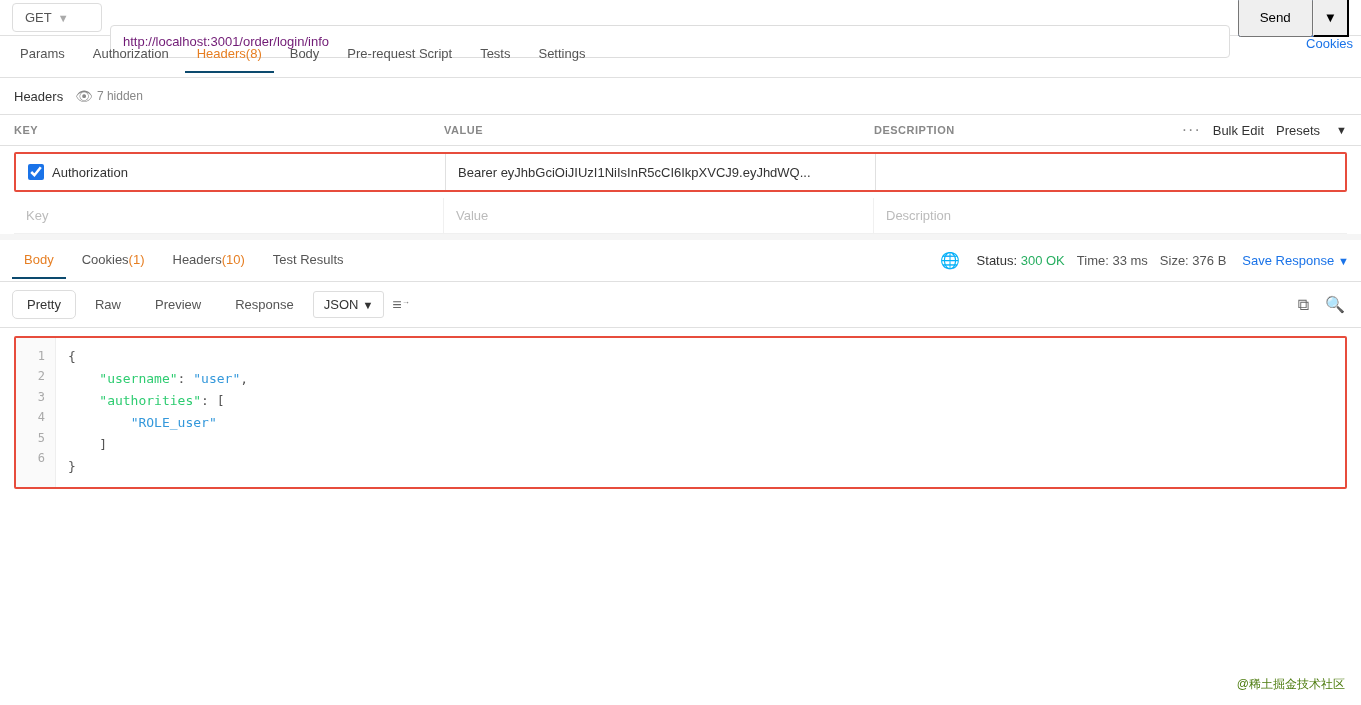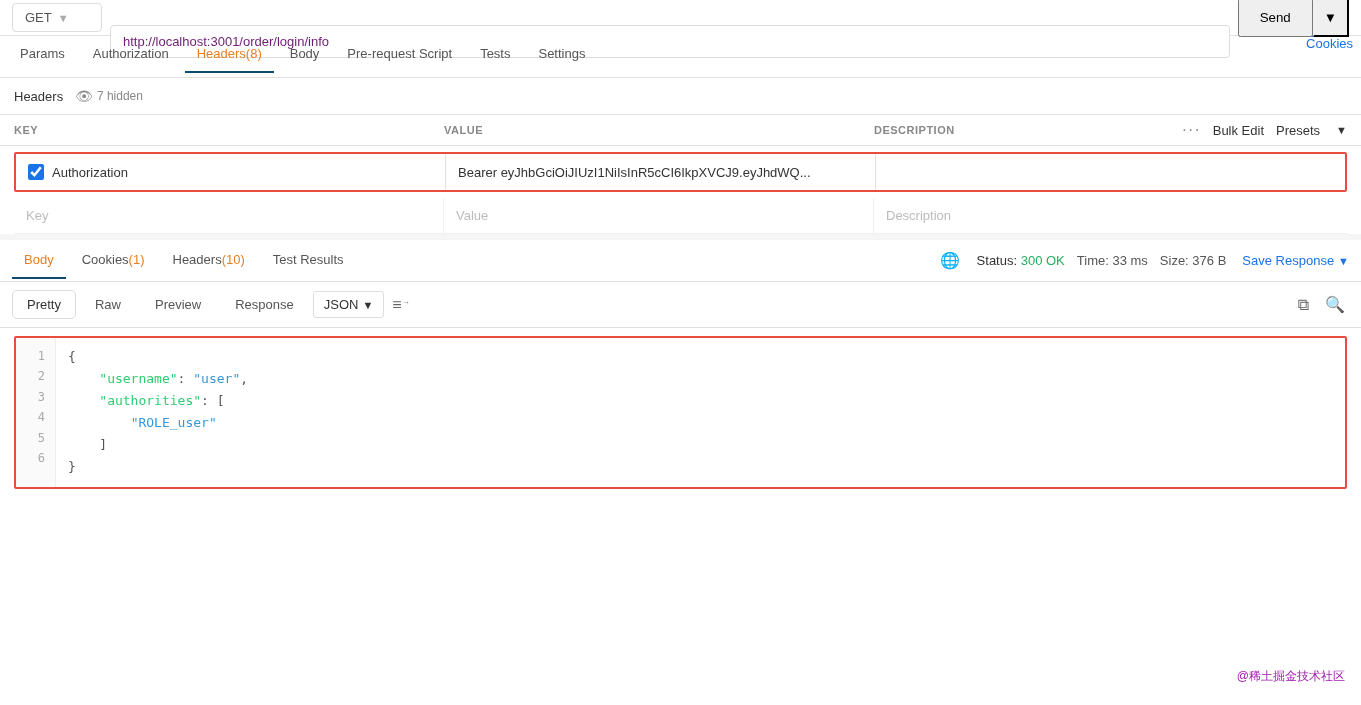--- a/index.html
+++ b/index.html
@@ -127,22 +127,22 @@
     .json-content { padding: 8px 12px; line-height: 1.7; flex: 1; }
     .json-content div { white-space: pre; }
     .j-brace { color: #555; }
     .j-key { color: #2ecc71; }
     .j-str { color: #3498db; }
     .j-bracket { color: #555; }
     .j-comma { color: #555; }
 
     
     .watermark {
-      position: fixed; bottom: 20px; right: 16px;
-      font-size: 12px; color: #a21caf;
+      position: fixed; bottom: 12px; right: 16px;
+      font-size: 12px; color: #4d7c0f;
     }
 
     .dots-icon { font-size: 16px; color: #888; letter-spacing: 1px; cursor: pointer; }
   </style>
 </head>
 <body>
 
 <div class="url-bar">
   <div class="method-select">
     <span>GET</span>

